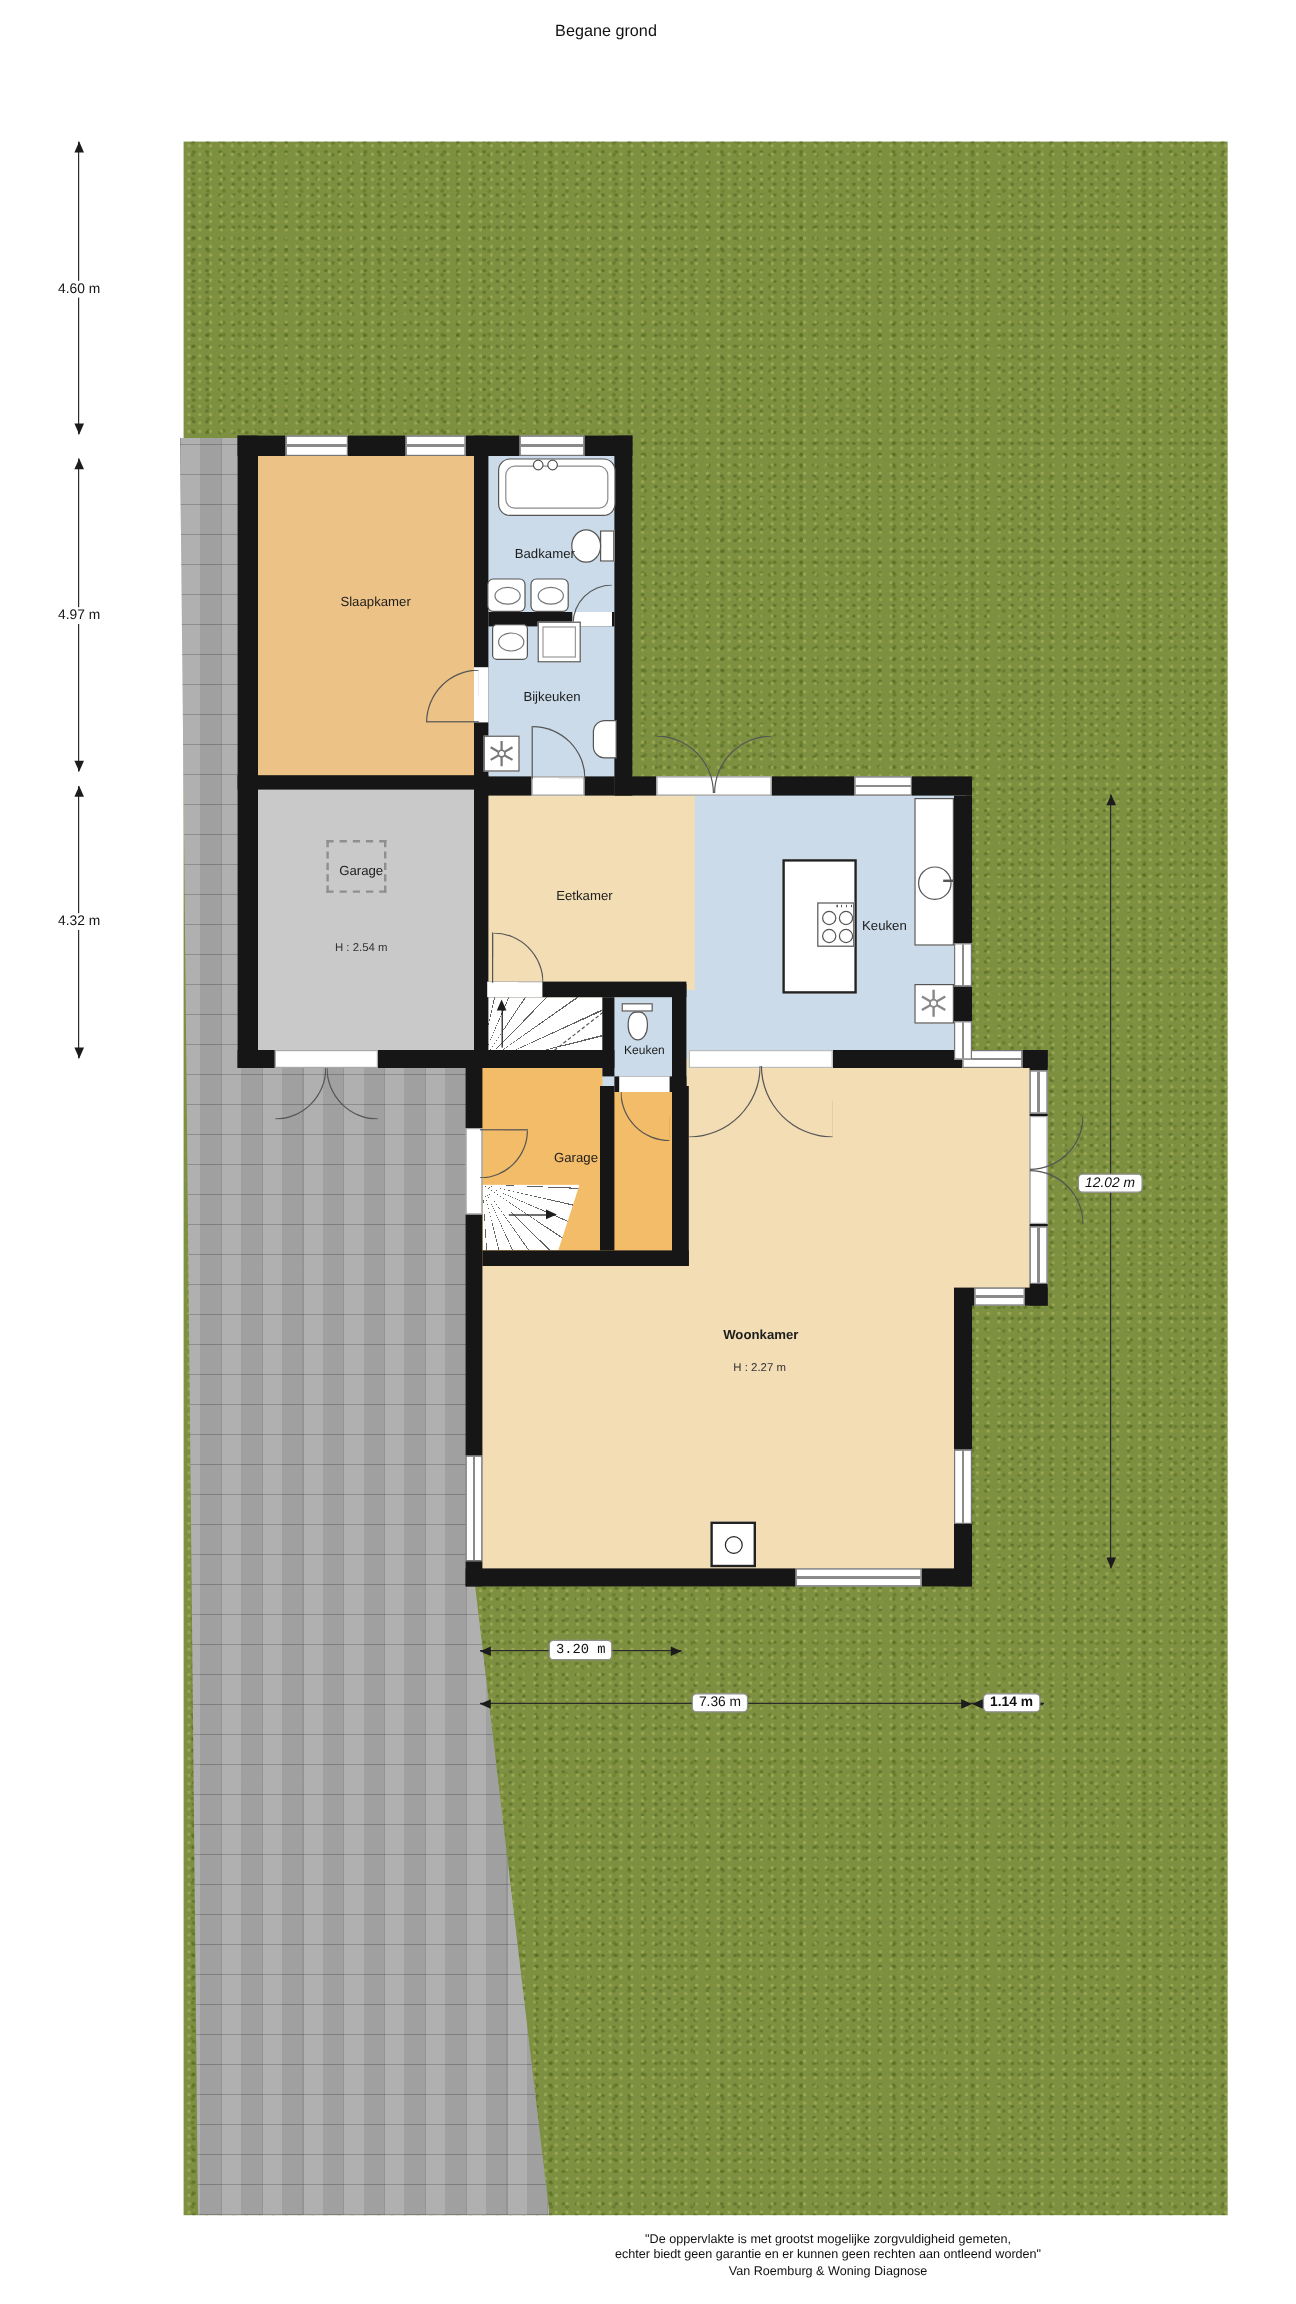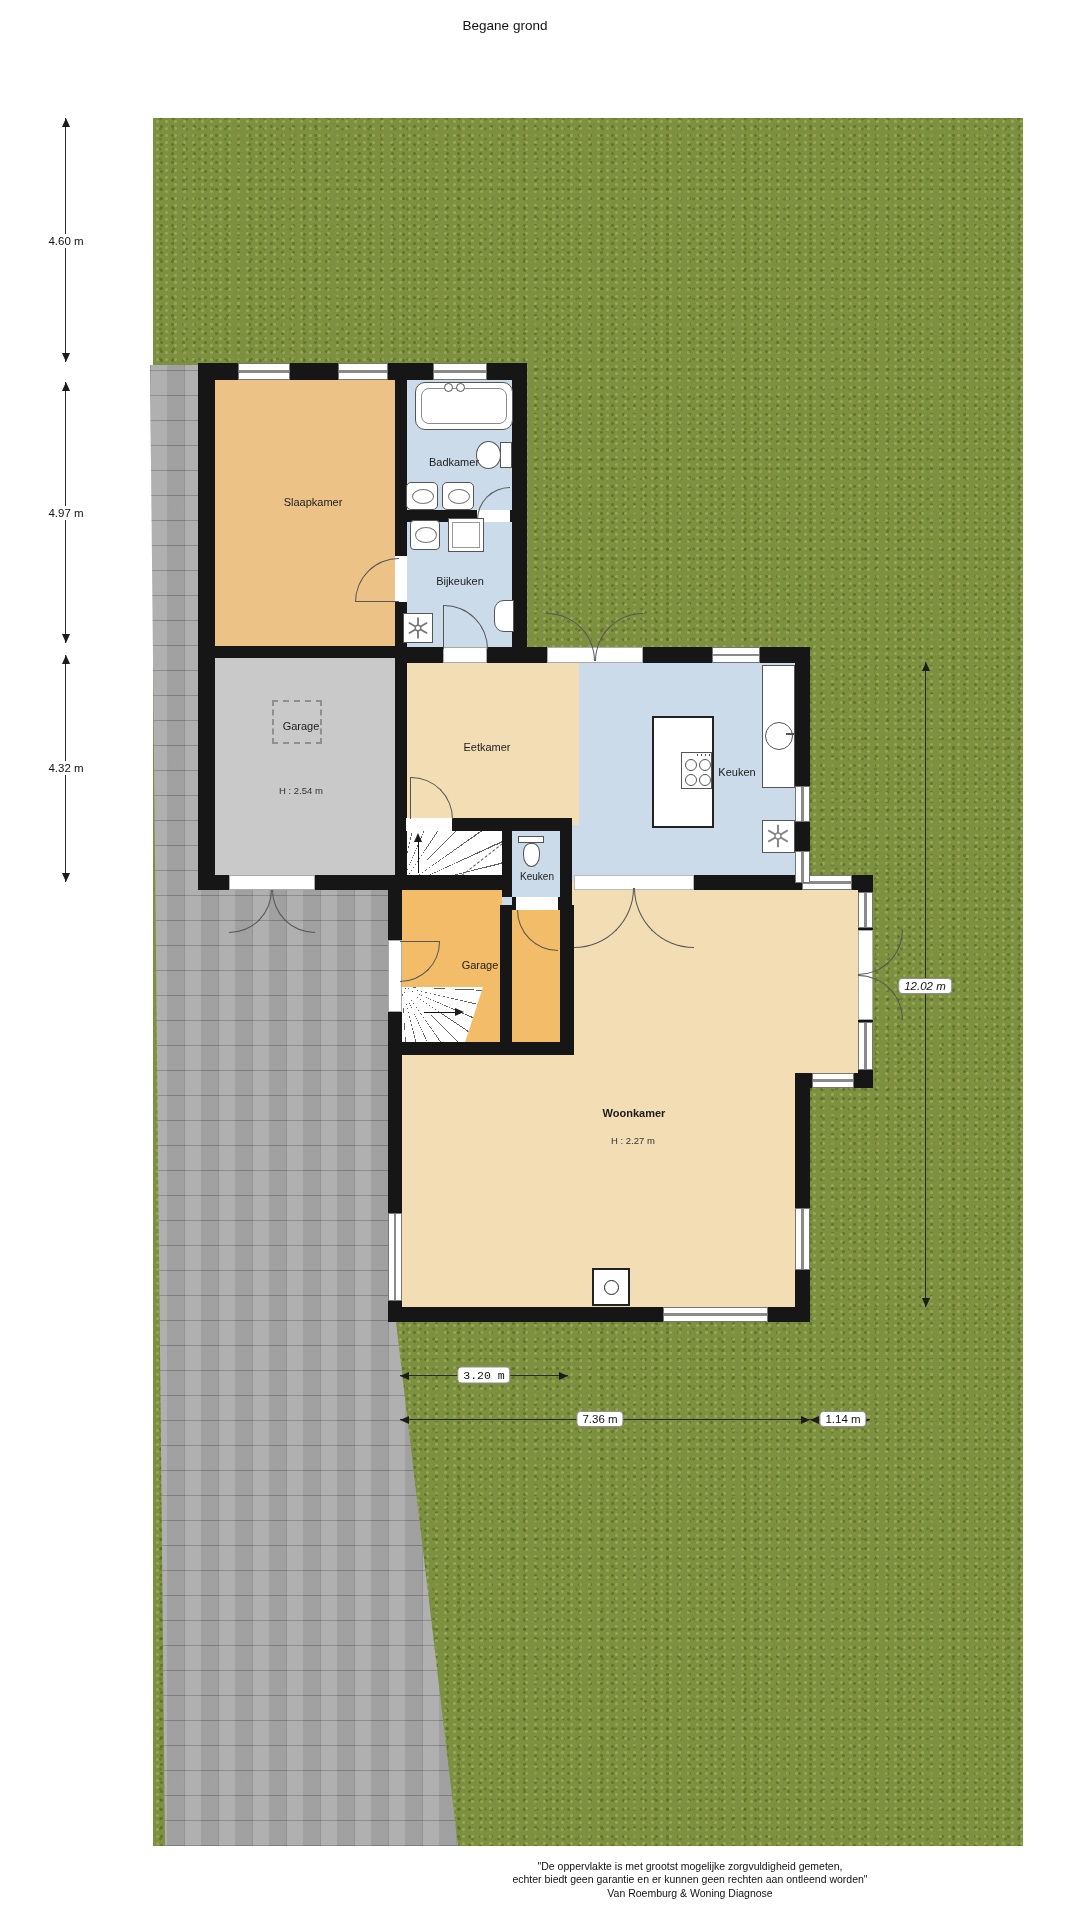--- a/index.html
+++ b/index.html
@@ -241,21 +241,21 @@
   <div class="abs tri tri-lf" style="left:400px;top:1372px;"></div>
   <div class="abs tri tri-rt" style="left:559px;top:1372px;"></div>
   <div class="dim-pill" style="left:484px;top:1375px;font-family:Liberation Mono, monospace;">3.20 m</div>
   <div class="abs dimline" style="left:400px;top:1419px;width:410px;height:1px;"></div>
   <div class="abs tri tri-lf" style="left:400px;top:1416px;"></div>
   <div class="abs tri tri-rt" style="left:801px;top:1416px;"></div>
   <div class="dim-pill" style="left:600px;top:1419px;">7.36 m</div>
   <div class="abs dimline" style="left:810px;top:1419px;width:60px;height:1px;"></div>
   <div class="abs tri tri-lf" style="left:810px;top:1416px;"></div>
   <div class="abs tri tri-rt" style="left:861px;top:1416px;"></div>
-  <div class="dim-pill" style="left:843px;top:1419px;">1.14 m</div>
+  <div class="dim-pill" style="left:843px;top:1419px;font-weight:bold;">1.14 m</div>
 
   <div class="footer" style="left:390px;top:1860px;width:600px;">
     <div>"De oppervlakte is met grootst mogelijke zorgvuldigheid gemeten,</div>
     <div>echter biedt geen garantie en er kunnen geen rechten aan ontleend worden"</div>
     <div>Van Roemburg &amp; Woning Diagnose</div>
   </div>
 
 </div>
 
 </body></html>

